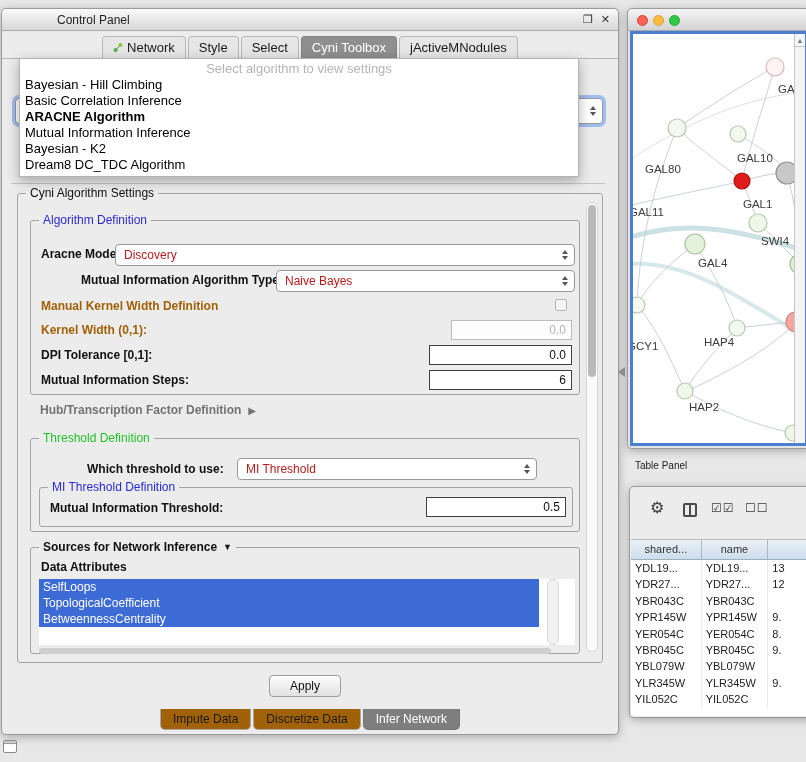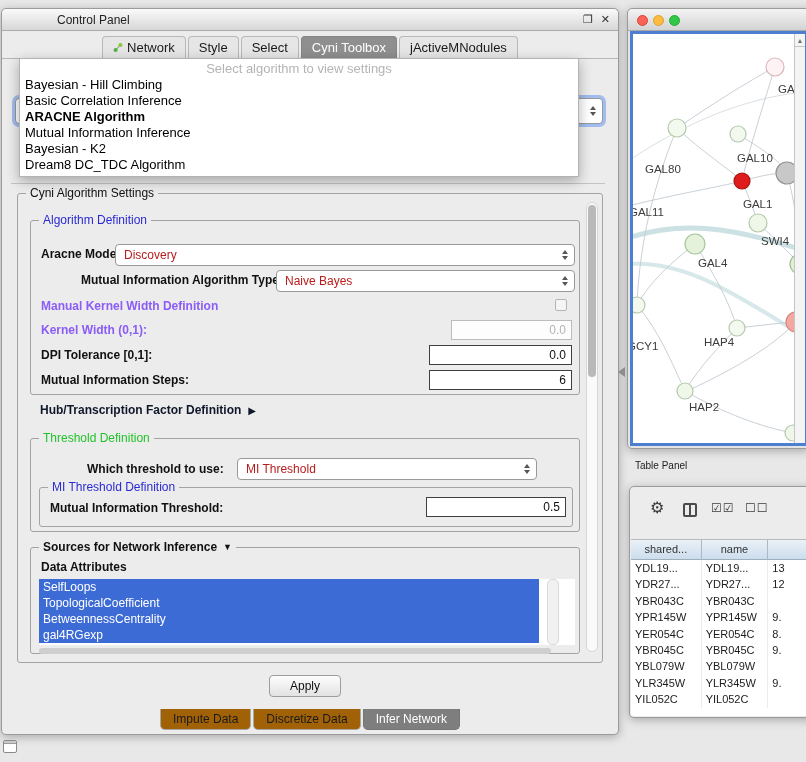--- a/index.html
+++ b/index.html
@@ -49,21 +49,21 @@
   .legend.green-t { color:#22c32a; }
   .legend.bold-t { font-weight:bold; }
 
   #settings-group { left:15px; top:184px; width:586px; height:470px; }
   .vscroll { position:absolute; right:4px; top:8px; width:12px; height:450px;
     background:#fafafa; border:1px solid #d6d6d6; border-radius:6px; }
   .vthumb { position:absolute; left:1px; right:1px; top:2px; height:172px;
     background:#b9b9b9; border-radius:5px; }
 
   .lbl { position:absolute; font-size:12px; font-weight:bold; color:#111; white-space:nowrap; }
-  .lbl.dis { color:#8b5cf6; }
+  .lbl.dis { color:#a16207; }
 
   .combo { position:absolute; background:#fff; border:1px solid #999;
     border-radius:4px; display:flex; align-items:center; font-size:12px; color:#b91c1c; }
   .combo .val { flex:1; padding:0 8px; white-space:nowrap; overflow:hidden; }
   .combo .spin { width:15px; display:flex; flex-direction:column; align-items:center;
     justify-content:center; gap:2px; padding-right:3px; }
   .combo .spin i { width:0; height:0; border-left:3.5px solid transparent;
     border-right:3.5px solid transparent; display:block; }
   .combo .spin .up { border-bottom:4px solid #555; }
   .combo .spin .dn { border-top:4px solid #555; }
@@ -84,21 +84,21 @@
   #manual-lbl { left:10px; top:78px; }
   #manual-cb { left:524px; top:78px; }
   #kernel-lbl { left:10px; top:102px; }
   #kernel-field { left:420px; top:99px; width:121px; height:20px; }
   #dpi-lbl { left:10px; top:127px; }
   #dpi-field { left:398px; top:124px; width:143px; height:20px; }
   #steps-lbl { left:10px; top:152px; }
   #steps-field { left:398px; top:149px; width:143px; height:20px; }
 
   #hub-row { position:absolute; left:22px; top:209px; font-size:12px;
-    font-weight:bold; color:#0f172a; display:flex; align-items:center; gap:7px; }
+    font-weight:bold; color:#737373; display:flex; align-items:center; gap:7px; }
   #hub-row .tri { font-size:10px; }
 
   #thresh-group { left:12px; top:244px; width:550px; height:94px; }
   #which-lbl { left:56px; top:23px; }
   #which-combo { left:206px; top:19px; width:300px; height:22px; }
   #mithresh-group { left:8px; top:48px; width:534px; height:40px; }
   #mithresh-lbl { left:10px; top:13px; }
   #mithresh-field { left:386px; top:9px; width:140px; height:20px; }
 
   #sources-group { left:12px; top:353px; width:550px; height:107px; }
@@ -294,21 +294,20 @@
     <div class="group" id="sources-group">
       <span class="legend bold-t">
         <span>Sources for Network Inference</span>
         <span class="tri">▼</span>
       </span>
       <span class="lbl" id="dataattr-lbl">Data Attributes</span>
       <div id="attr-list">
           <div class="attr-row">SelfLoops</div>
           <div class="attr-row">TopologicalCoefficient</div>
           <div class="attr-row">BetweennessCentrality</div>
-          <div class="attr-row">gal4RGexp</div>
         </div>
       <div id="attr-vscroll"></div>
       <div id="attr-hbar"></div>
     </div>
   </div>
 
   <button id="apply-btn">Apply</button>
 
   <div class="btabbar">
       <div class="btab">Impute Data</div>

